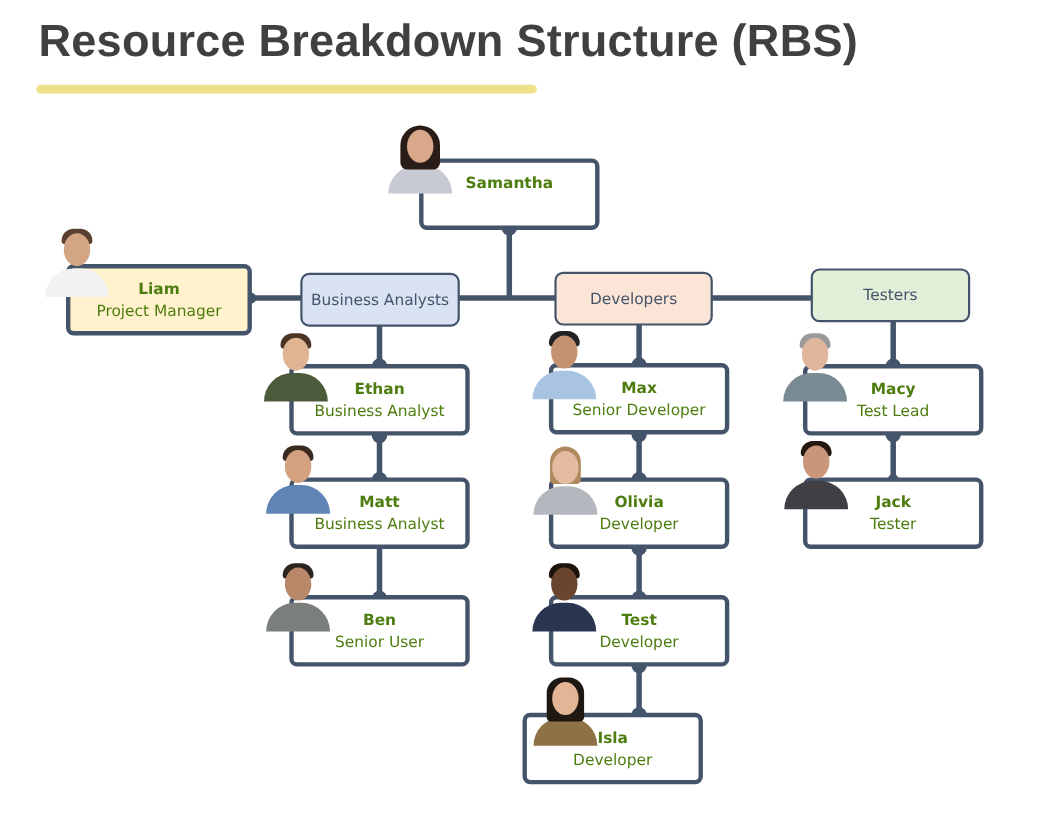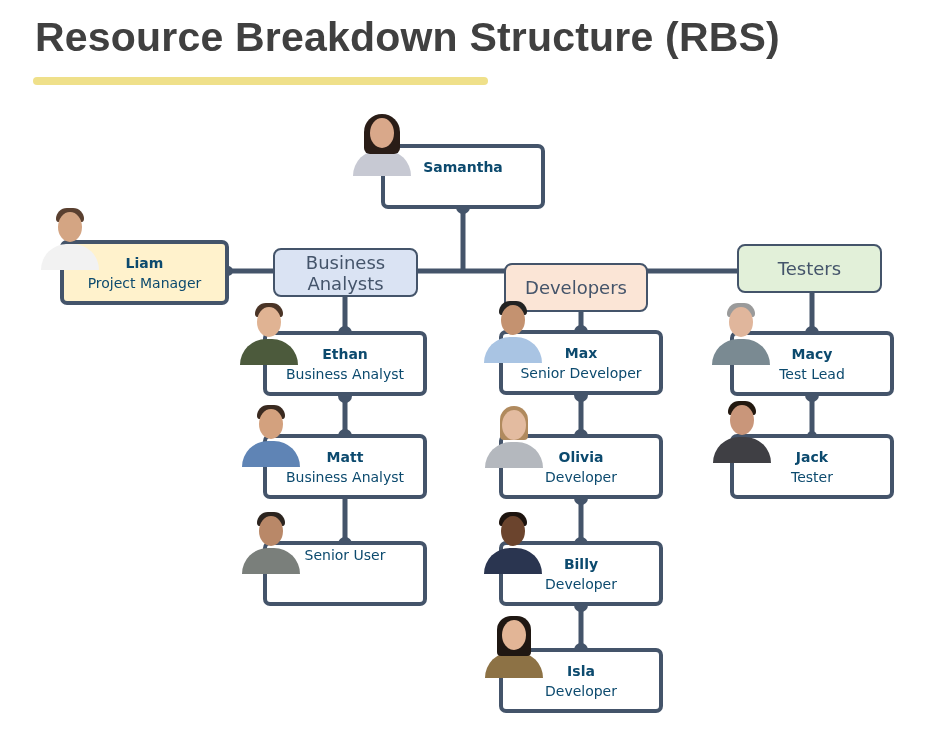--- a/index.html
+++ b/index.html
@@ -1,23 +1,23 @@
 <!DOCTYPE html>
 <html><head>
 <meta charset="utf-8">
 <style>
   html,body{margin:0;padding:0;background:#ffffff;}
   body{width:947px;height:745px;position:relative;overflow:hidden;font-family:"Liberation Sans",sans-serif;}
   .title{position:absolute;left:35px;top:14px;font-size:41px;font-weight:bold;color:#404040;letter-spacing:0.2px;margin:0;}
   .underline{position:absolute;left:33px;top:77px;width:455px;height:8px;border-radius:4px;background:#efe08a;}
   svg.lines{position:absolute;left:0;top:0;}
-  .card{position:absolute;box-sizing:border-box;border:4px solid #44546a;border-radius:7px;background:#fff;text-align:center;color:#0c4a6e;font-family:"DejaVu Sans","Liberation Sans",sans-serif;}
+  .card{position:absolute;box-sizing:border-box;border:4px solid #44546a;border-radius:7px;background:#fff;text-align:center;color:#4d7c0f;font-family:"DejaVu Sans","Liberation Sans",sans-serif;}
   .card .nm{font-weight:bold;font-size:14px;line-height:19px;margin-top:10px;display:block;}
   .card .rl{font-size:14px;line-height:20px;display:block;}
-  .group{position:absolute;box-sizing:border-box;border:2px solid #44546a;border-radius:8px;text-align:center;color:#44546a;font-size:18px;font-family:"DejaVu Sans","Liberation Sans",sans-serif;display:flex;align-items:center;justify-content:center;}
+  .group{position:absolute;box-sizing:border-box;border:2px solid #44546a;border-radius:8px;text-align:center;color:#44546a;font-size:14px;font-family:"DejaVu Sans","Liberation Sans",sans-serif;display:flex;align-items:center;justify-content:center;}
   .avatar{position:absolute;width:66px;height:66px;overflow:hidden;}
   .avatar .head{position:absolute;left:21px;top:8px;width:24px;height:30px;border-radius:50%;}
   .avatar .hair{position:absolute;left:19px;top:4px;width:28px;height:14px;border-radius:14px 14px 4px 4px;}
   .avatar .body{position:absolute;left:4px;top:40px;width:58px;height:32px;border-radius:26px 26px 0 0;}
 </style>
 </head>
 <body>
 
 <h1 class="title">Resource Breakdown Structure (RBS)</h1>
 <div class="underline"></div>
@@ -72,21 +72,21 @@
 </div>
 <div class="avatar" style="left:37px;top:204px;">
   <div class="body" style="background:#f2f2f2;"></div>
   <div class="hair" style="background:#5a4030;"></div>
   <div class="head" style="background:#d4a583;"></div>
 </div>
 
 <div class="group" style="left:273px;top:248px;width:145px;height:49px;background:#dae3f3;">
   <span>Business Analysts</span>
 </div>
-<div class="group" style="left:504px;top:263px;width:144px;height:49px;background:#fbe5d6;">
+<div class="group" style="left:504px;top:247px;width:144px;height:49px;background:#fbe5d6;">
   <span>Developers</span>
 </div>
 <div class="group" style="left:737px;top:244px;width:145px;height:49px;background:#e2f0d9;">
   <span>Testers</span>
 </div>
 
 <div class="card" style="left:263px;top:331px;width:164px;height:65px;">
   <span class="nm">Ethan</span>
   <span class="rl">Business Analyst</span>
 </div>
@@ -100,20 +100,21 @@
   <span class="nm">Matt</span>
   <span class="rl">Business Analyst</span>
 </div>
 <div class="avatar" style="left:238px;top:401px;">
   <div class="body" style="background:#5f84b5;"></div>
   <div class="hair" style="background:#3a2a20;"></div>
   <div class="head" style="background:#d3a17e;"></div>
 </div>
 
 <div class="card" style="left:263px;top:541px;width:164px;height:65px;">
+  <span class="nm">Ben</span>
   <span class="rl">Senior User</span>
 </div>
 <div class="avatar" style="left:238px;top:508px;">
   <div class="body" style="background:#7a7f7b;"></div>
   <div class="hair" style="background:#2c241f;"></div>
   <div class="head" style="background:#b98868;"></div>
 </div>
 
 <div class="card" style="left:499px;top:330px;width:164px;height:65px;">
   <span class="nm">Max</span>
@@ -129,30 +130,30 @@
   <span class="nm">Olivia</span>
   <span class="rl">Developer</span>
 </div>
 <div class="avatar" style="left:481px;top:402px;">
   <div class="body" style="background:#b4b8be;"></div>
   <div class="hair" style="background:#b08a5e;height:34px;"></div>
   <div class="head" style="background:#e3bba0;"></div>
 </div>
 
 <div class="card" style="left:499px;top:541px;width:164px;height:65px;">
-  <span class="nm">Billy</span>
+  <span class="nm">Test</span>
   <span class="rl">Developer</span>
 </div>
 <div class="avatar" style="left:480px;top:508px;">
   <div class="body" style="background:#2a3550;"></div>
   <div class="hair" style="background:#1c130e;"></div>
   <div class="head" style="background:#6b442d;"></div>
 </div>
 
-<div class="card" style="left:499px;top:648px;width:164px;height:65px;">
+<div class="card" style="left:475px;top:648px;width:164px;height:65px;">
   <span class="nm">Isla</span>
   <span class="rl">Developer</span>
 </div>
 <div class="avatar" style="left:481px;top:612px;">
   <div class="body" style="background:#8d7245;"></div>
   <div class="hair" style="background:#1f1712;height:40px;width:34px;left:16px;"></div>
   <div class="head" style="background:#e2b596;"></div>
 </div>
 
 <div class="card" style="left:730px;top:331px;width:164px;height:65px;">

